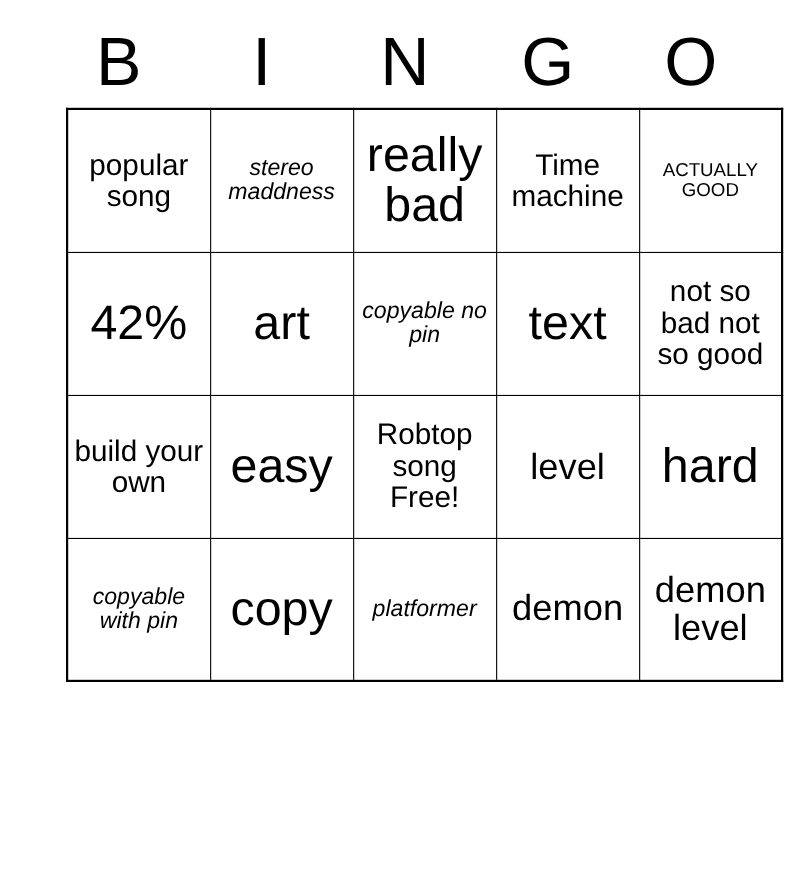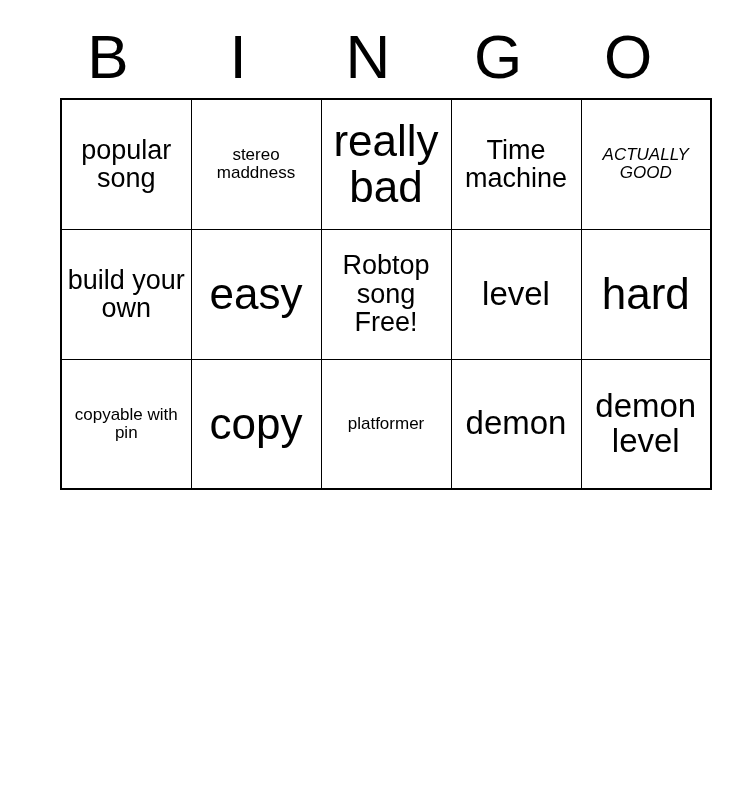--- a/index.html
+++ b/index.html
@@ -55,22 +55,22 @@
     box-sizing: border-box;
     word-wrap: break-word;
     overflow: hidden;
   }
   .cell-text {
     display: block;
     width: 100%;
     line-height: 1.05;
   }
   
-  .fs-xs { font-size: 17px; font-style: italic; }
-  .fs-s  { font-size: 17px; }
+  .fs-xs { font-size: 17px; }
+  .fs-s  { font-size: 21px; font-style: italic; }
   .fs-m  { font-size: 27px; }
   .fs-l  { font-size: 33px; }
   .fs-xl { font-size: 44px; }
 </style>
 </head>
 <body>
 
 <div class="bingo-wrap">
 
   <div class="header-row">
@@ -91,20 +91,37 @@
             <span class="cell-text fs-s">stereo maddness</span>
           </td>
         <td>
             <span class="cell-text fs-xl">really bad</span>
           </td>
         <td>
             <span class="cell-text fs-m">Time machine</span>
           </td>
         <td>
             <span class="cell-text fs-xs">ACTUALLY GOOD</span>
+          </td>
+      </tr>
+      <tr>
+        <td>
+            <span class="cell-text fs-xl">42%</span>
+          </td>
+        <td>
+            <span class="cell-text fs-xl">art</span>
+          </td>
+        <td>
+            <span class="cell-text fs-s">copyable no pin</span>
+          </td>
+        <td>
+            <span class="cell-text fs-xl">text</span>
+          </td>
+        <td>
+            <span class="cell-text fs-m">not so bad not so good</span>
           </td>
       </tr>
       <tr>
         <td>
             <span class="cell-text fs-m">build your own</span>
           </td>
         <td>
             <span class="cell-text fs-xl">easy</span>
           </td>
         <td>

